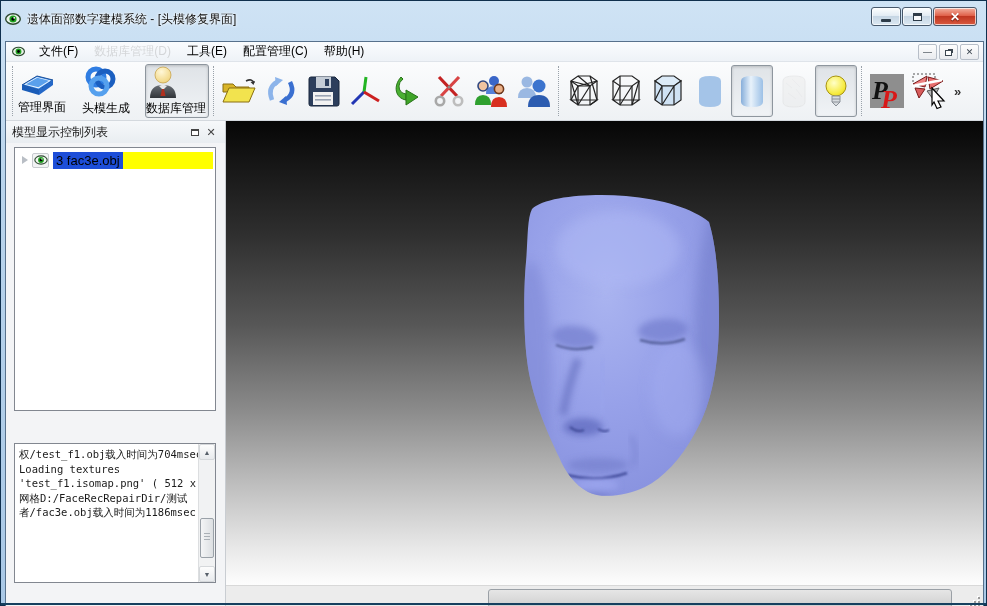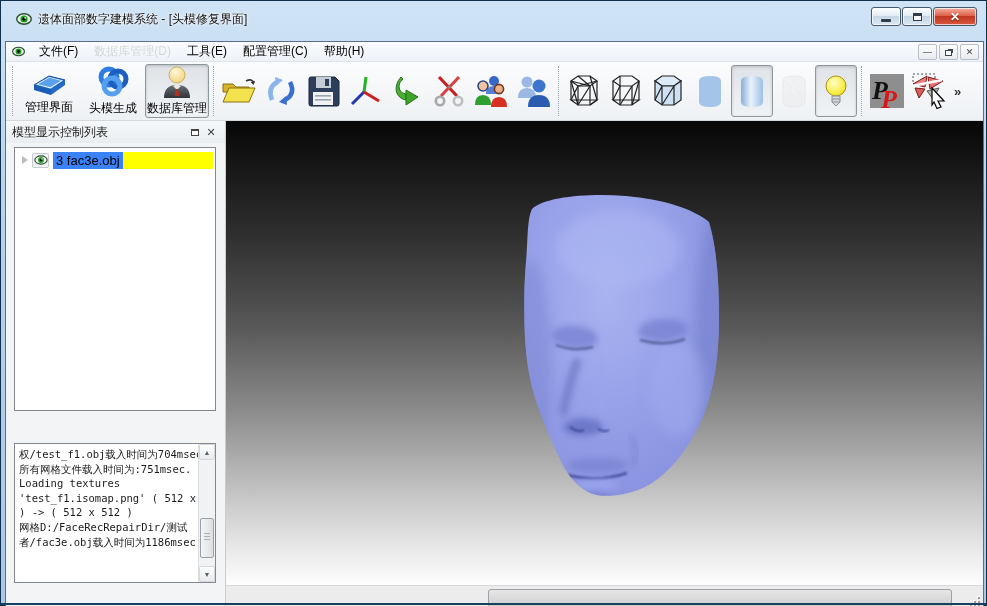--- a/index.html
+++ b/index.html
@@ -6,21 +6,21 @@
   html,body { width: 987px; height: 606px; }
   body { font-family: "Liberation Sans", sans-serif; font-size: 12px; color:#000; }
 
   .window { position: relative; width: 987px; height: 606px;
     background: linear-gradient(180deg,#cfe3f5,#b9d4ec 30%,#a9c8e6);
     border: 1px solid #10304e; }
   .window::after { content:""; position:absolute; left:0; right:0; bottom:0; height:2px; background:#16405f; }
 
   
   .titlebar { position:absolute; top:0; left:0; right:0; height:36px;
-    display:flex; align-items:center; padding-left:15px; }
+    display:flex; align-items:center; padding-left:4px; }
   .app-icon { width:16px; height:16px; margin-right:6px; flex:0 0 auto; }
   .title-text { font-size:12px; color:#111; text-shadow:0 0 4px #fff, 0 0 2px #fff; white-space:nowrap; }
   .win-controls { position:absolute; top:6px; right:9px; display:flex; gap:1px; }
   .cap-btn { width:30px; height:19px; border:1px solid #47586b; border-radius:3px;
     background: linear-gradient(180deg,#fdfefe 0%,#e3ecf4 45%,#c6d6e4 50%,#dce8f2 100%);
     display:flex; align-items:center; justify-content:center; box-shadow: inset 0 0 0 1px rgba(255,255,255,.7); }
   .cap-btn.close { width:44px;
     background: linear-gradient(180deg,#f3b1a0 0%,#e0614a 45%,#c03722 50%,#d9593f 100%); }
   .glyph-min { width:10px; height:3px; background:#2e3c49; border-radius:1px; margin-top:7px; }
   .glyph-max { width:9px; height:8px; border:1px solid #2e3c49; background:rgba(255,255,255,.85); box-shadow: inset 0 2px 0 #2e3c49; }
@@ -39,21 +39,21 @@
   .mdi-controls { position:absolute; right:4px; top:2px; display:flex; gap:2px; }
   .mdi-btn { width:19px; height:16px; border:1px solid #b7bec8; border-radius:2px;
     background:linear-gradient(180deg,#fdfdfd,#e9ebef); display:flex; align-items:center; justify-content:center;
     font-size:9px; color:#3c4650; line-height:1; }
   .mdi-restore { width:7px; height:6px; border:1px solid #3c4650; box-shadow:2px -2px 0 -1px #3c4650; margin:1px 0 0 0; background:#fff; }
 
   
   .toolbar { height:59px; background:linear-gradient(180deg,#fbfcfd,#eef1f4);
     border-bottom:1px solid #d4d9de; display:flex; align-items:center; padding:0 2px; }
   .tsep { width:0; height:50px; border-left:1px dotted #9aa2aa; margin:0 4px; }
-  .big-btn { width:64px; height:54px; display:flex; flex-direction:column; align-items:center;
+  .big-btn { width:64px; height:54px; display:flex; flex-direction:column; 
     justify-content:center; gap:1px; border:1px solid transparent; border-radius:3px; }
   .big-btn .blabel { font-size:12px; }
   .tbtn { width:42px; height:52px; display:flex; align-items:center; justify-content:center;
     border:1px solid transparent; border-radius:3px; }
   .pressed { border-color:#8e969e; background:linear-gradient(180deg,#dfe3e7,#f0f3f6);
     box-shadow: inset 0 1px 3px rgba(0,0,0,.18); }
   .disabled { opacity:.35; filter:grayscale(.8); }
   .overflow-chevron { font-size:13px; font-weight:bold; color:#333; padding:0 4px; }
 
   
@@ -67,21 +67,21 @@
   .dock-btn { width:16px; height:14px; display:flex; align-items:center; justify-content:center;
     color:#444; font-size:11px; line-height:1; }
   .float-glyph { width:8px; height:7px; border:1px solid #444; border-top:2px solid #444; background:#fff; }
   .tree-box { position:absolute; left:8px; top:26px; width:202px; height:264px;
     background:#fff; border:1px solid #828790; overflow:hidden; }
   .tree-row { display:flex; align-items:center; height:20px; padding-left:3px; margin-top:2px; }
   .expander { width:0; height:0; border-top:4px solid transparent; border-bottom:4px solid transparent;
     border-left:6px solid #b9bec5; margin:0 4px; }
   .eye-wrap { width:17px; height:15px; border:1px solid #c6cace; border-radius:2px;
     background:#f2f3f4; display:flex; align-items:center; justify-content:center; margin-right:4px; }
-  .tree-label { font-size:13px; padding:1px 3px; background:#3b82f6; white-space:nowrap; }
+  .tree-label { font-size:13px; padding:1px 3px; background:#1d4ed8; white-space:nowrap; }
   .tree-fill { flex:1; height:17px; margin-right:2px; }
 
   
   .log-box { position:absolute; left:8px; top:322px; width:202px; height:140px;
     background:#fff; border:1px solid #828790; display:flex; }
   .log-lines { flex:1; padding:3px 2px 0 4px; overflow:hidden;
     font-family:"DejaVu Sans Mono", monospace; font-size:10.5px; line-height:14.6px; color:#1a1a1a; white-space:nowrap; }
   .v-scrollbar { width:17px; background:#f1f2f3; border-left:1px solid #dcdee0; display:flex; flex-direction:column; }
   .sb-btn { height:16px; display:flex; align-items:center; justify-content:center;
     font-size:7px; color:#57606a; background:linear-gradient(180deg,#fdfdfd,#e8eaed); border:1px solid #d5d8db; border-radius:2px; }
@@ -395,24 +395,22 @@
               </svg>
             </span>
             <span class="tree-label">3 fac3e.obj</span>
             <span class="tree-fill" style="background:#ffff00"></span>
           </div>
         </div>
 
         <div class="log-box">
           <div class="log-lines">
             <div class="log-line">权/test_f1.obj载入时间为704msec.</div>
-            <div class="log-line">所有网格文件载入时间为:751msec.</div>
             <div class="log-line">Loading textures</div>
             <div class="log-line">'test_f1.isomap.png' ( 512 x 512</div>
-            <div class="log-line">) -&gt; ( 512 x 512 )</div>
             <div class="log-line">网格D:/FaceRecRepairDir/测试</div>
             <div class="log-line">者/fac3e.obj载入时间为1186msec.</div>
           </div>
           <div class="v-scrollbar">
             <div class="sb-btn">▲</div>
             <div class="sb-track">
               <div class="sb-thumb"></div>
             </div>
             <div class="sb-btn">▼</div>
           </div>

